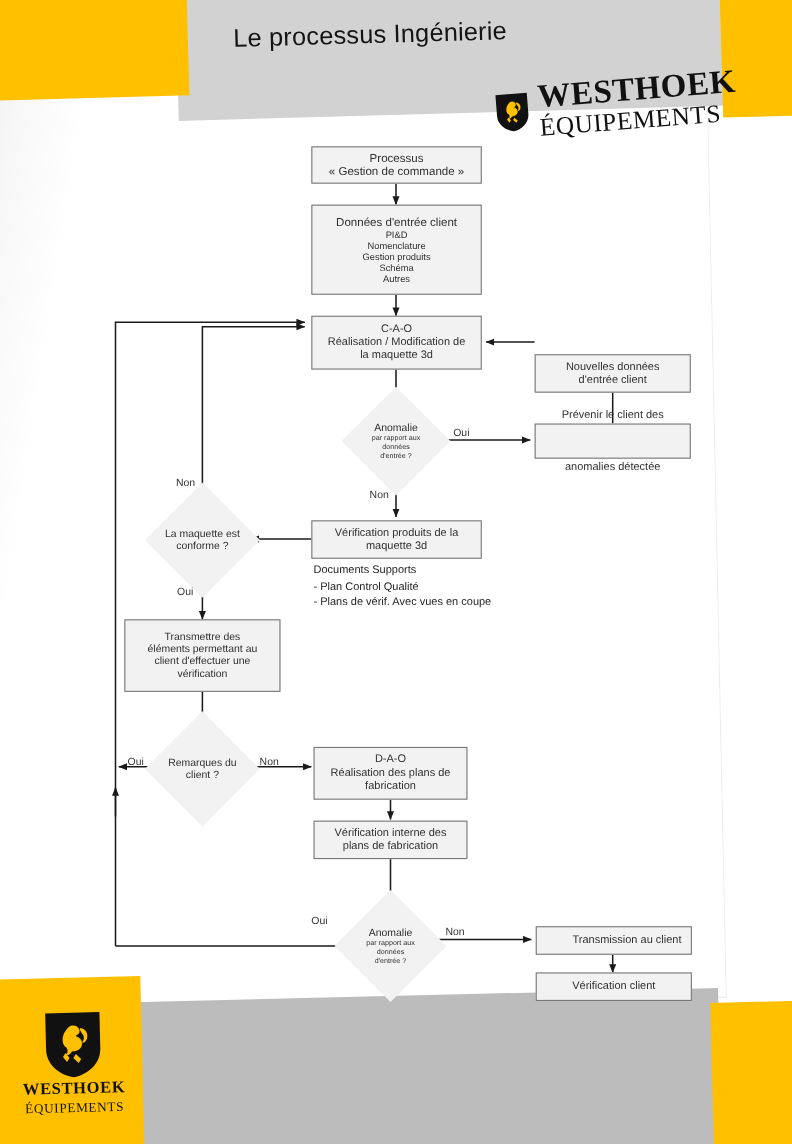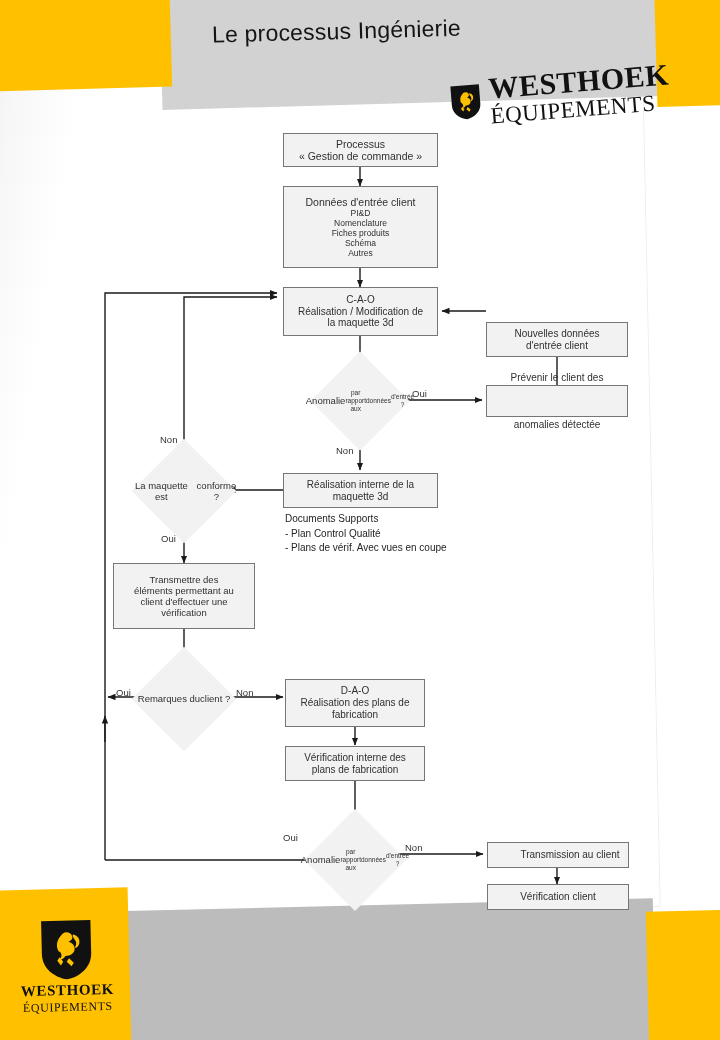--- a/index.html
+++ b/index.html
@@ -82,21 +82,21 @@
     display:flex;flex-direction:column;align-items:center;justify-content:center;
     color:#303030;text-align:center;line-height:1.18;
   }
   .node .l{display:block;}
   .diamond{
     position:absolute;box-sizing:border-box;
     background:#f2f2f2;transform:rotate(45deg);
   }
   .dwrap{position:absolute;}
   .dlabel{
-    position:absolute;display:flex;
+    position:absolute;display:flex;flex-direction:column;
     align-items:center;justify-content:center;text-align:center;
     color:#303030;line-height:1.2;
   }
   .edge-label{position:absolute;font-size:9.5px;color:#333;}
   .docnote{
     position:absolute;font-size:10px;color:#242424;
     line-height:1.45;white-space:nowrap;
   }
   svg.lines{position:absolute;left:0;top:0;width:720px;height:1040px;
             pointer-events:none;}
@@ -201,21 +201,21 @@
 
     <div class="node" style="left:283px;top:133px;width:155px;height:34px;font-size:10.5px;">
       <span class="l">Processus</span>
       <span class="l">« Gestion de commande »</span>
     </div>
 
     <div class="node" style="left:283px;top:186px;width:155px;height:82px;font-size:8.5px;">
       <span class="l" style="font-size:10.5px;">Données d'entrée client</span>
       <span class="l">PI&amp;D</span>
       <span class="l">Nomenclature</span>
-      <span class="l">Fiches produits</span>
+      <span class="l">Gestion produits</span>
       <span class="l">Schéma</span>
       <span class="l">Autres</span>
     </div>
 
     <div class="node" style="left:283px;top:287px;width:155px;height:49px;font-size:10px;">
       <span class="l">C-A-O</span>
       <span class="l">Réalisation / Modification de</span>
       <span class="l">la maquette 3d</span>
     </div>
 
@@ -233,21 +233,21 @@
         <span style="font-size:6.5px;">d'entrée ?</span>
       </div>
     </div>
 
     <div class="node" style="left:486px;top:385px;width:142px;height:32px;font-size:10px;gap:35px;">
       <span class="l">Prévenir le client des</span>
       <span class="l">anomalies détectée</span>
     </div>
 
     <div class="node" style="left:283px;top:473px;width:155px;height:35px;font-size:10px;">
-      <span class="l">Réalisation interne de la</span>
+      <span class="l">Vérification produits de la</span>
       <span class="l">maquette 3d</span>
     </div>
 
     <div class="docnote" style="left:285px;top:512px;">
       <div>Documents Supports</div>
       <div>- Plan Control Qualité</div>
       <div>- Plans de vérif. Avec vues en coupe</div>
     </div>
 
     <div class="dwrap" style="left:129px;top:453px;width:110px;height:76px;">

